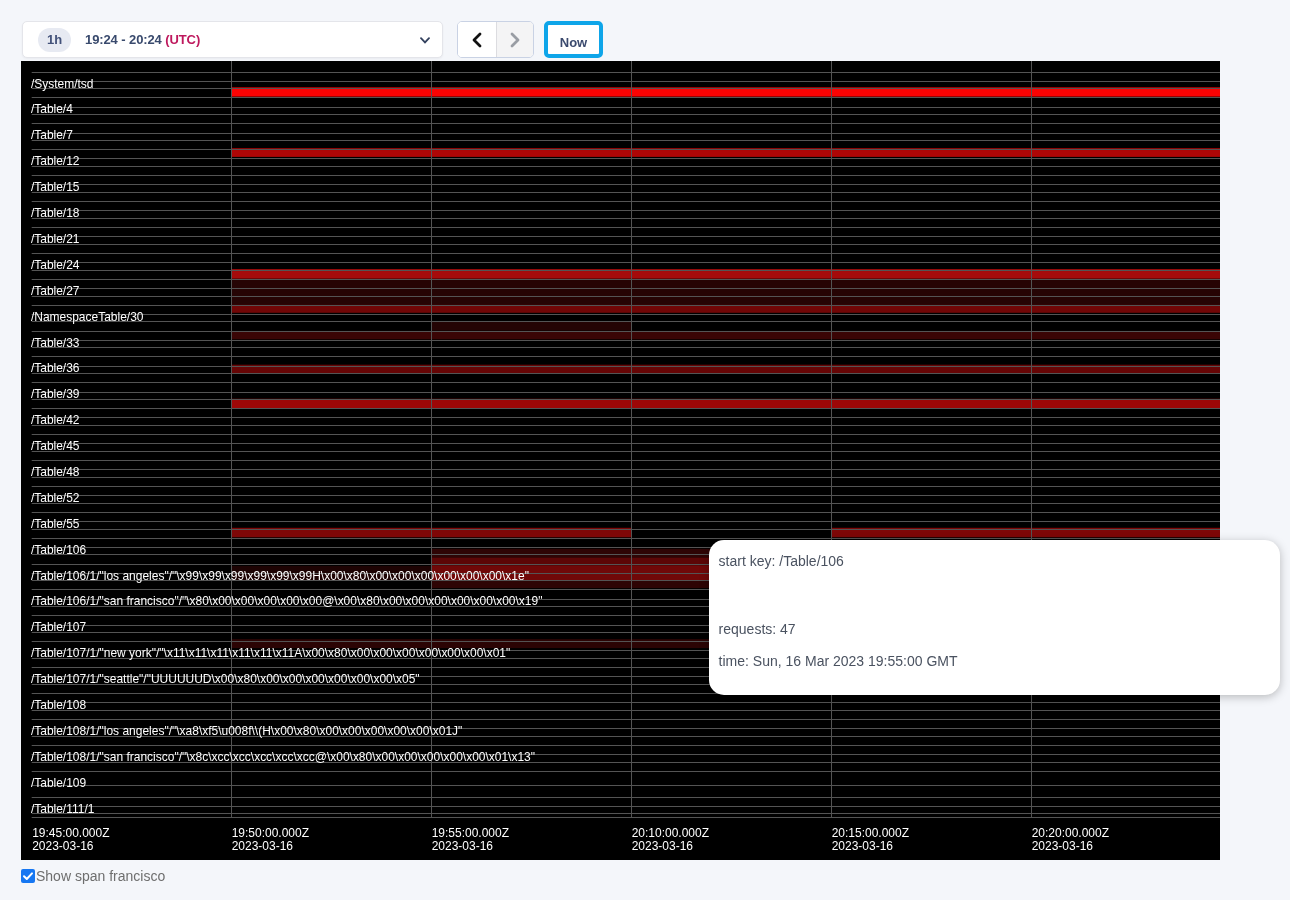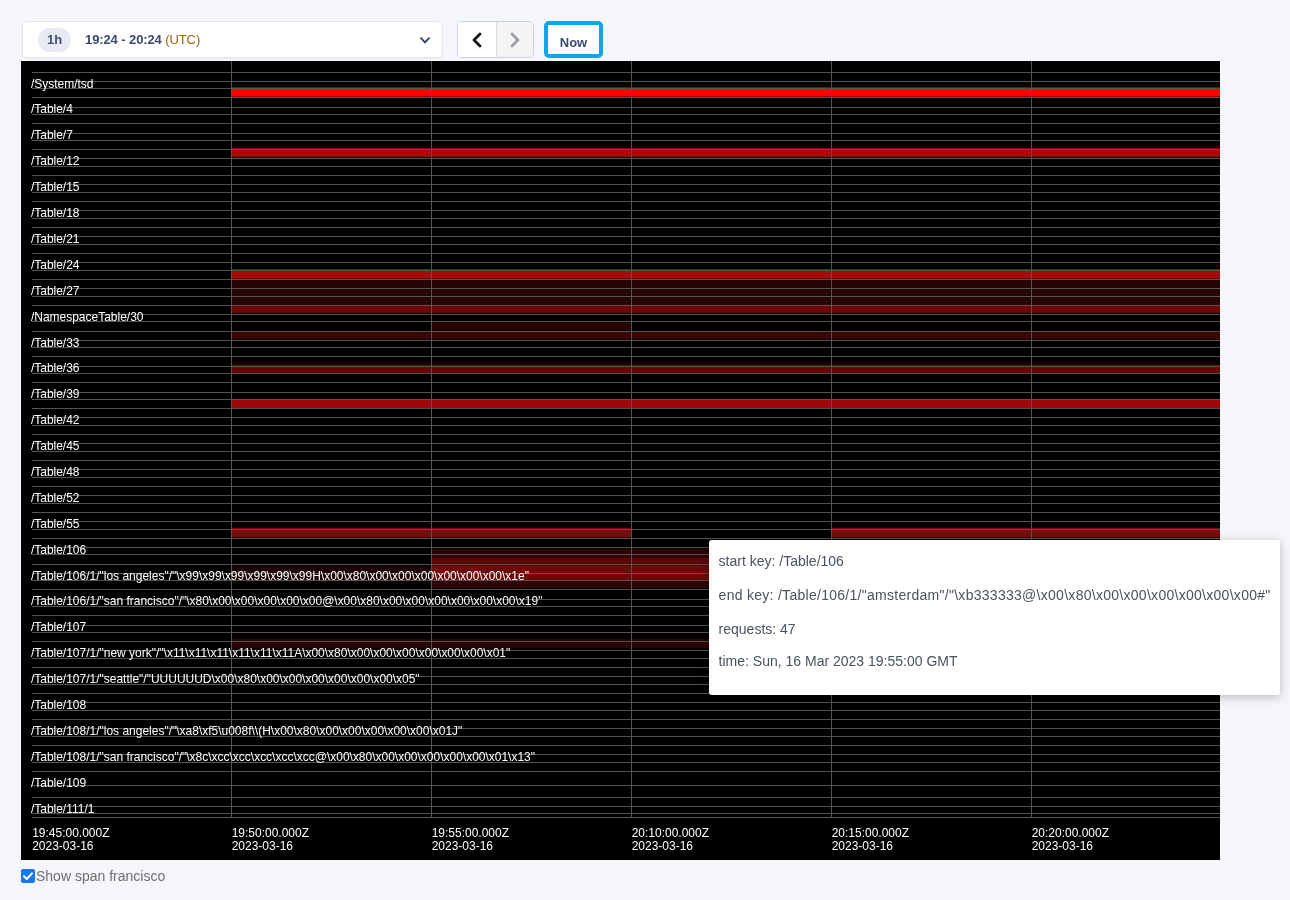--- a/index.html
+++ b/index.html
@@ -3,21 +3,21 @@
 <style>
 html,body{margin:0;padding:0}
 body{width:1290px;height:900px;background:#f4f6fa;font-family:"Liberation Sans",sans-serif;position:relative;overflow:hidden}
 .abs{position:absolute}
 svg text{font-family:"Liberation Sans",sans-serif}
 </style></head>
 <body>
 
 <div class="abs" style="left:22px;top:21px;width:421px;height:37px;background:#fff;border:1px solid #e4e5ea;border-radius:5px;box-sizing:border-box;box-shadow:0 1px 2px rgba(40,40,60,.05)">
   <div class="abs" style="left:15px;top:5.5px;width:33px;height:24px;background:#e7eaf2;border-radius:12px;color:#43527a;font-size:13px;font-weight:bold;text-align:center;line-height:24px">1h</div>
-  <div class="abs" style="left:62px;top:0;height:35px;line-height:35px;font-size:13px;letter-spacing:-0.1px;color:#394a6d;font-weight:bold;white-space:nowrap">19:24 - 20:24 <span style="font-weight:normal;color:#a16207">(UTC)</span></div>
+  <div class="abs" style="left:62px;top:0;height:35px;line-height:35px;font-size:13px;letter-spacing:-0.1px;color:#394a6d;font-weight:bold;white-space:nowrap">19:24 - 20:24 <span style="font-weight:bold;color:#be185d">(UTC)</span></div>
   <svg class="abs" style="left:397px;top:15px" width="10" height="8" viewBox="0 0 10 8">
       <path d="M1 1.2 L5 5.4 L9 1.2" fill="none" stroke="#33415e" stroke-width="1.8" stroke-linecap="round"></path>
     </svg>
 </div>
 <div class="abs" style="left:457px;top:21px;width:77px;height:37px;border:1px solid #c9d2e4;border-radius:5px;box-sizing:border-box;overflow:hidden;background:#fff">
   <div class="abs" style="left:0;top:0;width:38px;height:35px;background:#fff">
     <svg class="abs" style="left:14px;top:10px" width="10" height="16" viewBox="0 0 10 16">
         <path d="M8 2 L2 8 L8 14" fill="none" stroke="#111" stroke-width="2.8" stroke-linecap="round" stroke-linejoin="round"></path>
       </svg>
   </div>
@@ -178,23 +178,22 @@
 <text x="410.7" y="785.5" fill="#fff" font-size="12" dominant-baseline="central">2023-03-16</text>
 <text x="610.7" y="771.8" fill="#fff" font-size="12" dominant-baseline="central">20:10:00.000Z</text>
 <text x="610.7" y="785.5" fill="#fff" font-size="12" dominant-baseline="central">2023-03-16</text>
 <text x="810.7" y="771.8" fill="#fff" font-size="12" dominant-baseline="central">20:15:00.000Z</text>
 <text x="810.7" y="785.5" fill="#fff" font-size="12" dominant-baseline="central">2023-03-16</text>
 <text x="1010.7" y="771.8" fill="#fff" font-size="12" dominant-baseline="central">20:20:00.000Z</text>
 <text x="1010.7" y="785.5" fill="#fff" font-size="12" dominant-baseline="central">2023-03-16</text>
 </svg>
 </div>
 
-<div class="abs" style="left:708.6px;top:539.5px;width:571px;height:155px;background:#fff;border-radius:3px;box-shadow:0 2px 10px rgba(0,0,0,.25);box-sizing:border-box;font-size:14px;color:#4a5260">
+<div class="abs" style="left:708.6px;top:539.5px;width:571px;height:155px;background:#fff;border-radius:15px;box-shadow:0 2px 10px rgba(0,0,0,.25);box-sizing:border-box;font-size:14px;color:#4a5260">
   <div class="abs" style="left:10px;top:13px;white-space:nowrap">start key: /Table/106</div>
-  <div class="abs" style="left:10px;top:47px;white-space:nowrap;letter-spacing:0.28px">end key: /Table/106/1/"amsterdam"/"\xb333333@\x00\x80\x00\x00\x00\x00\x00\x00#"</div>
   <div class="abs" style="left:10px;top:81px;white-space:nowrap">requests: 47</div>
   <div class="abs" style="left:10px;top:113px;white-space:nowrap">time: Sun, 16 Mar 2023 19:55:00 GMT</div>
 </div>
 
 <div class="abs" style="left:21px;top:868.5px;width:400px;height:16px">
   <svg class="abs" style="left:0;top:0" width="14" height="14" viewBox="0 0 14 14">
       <rect x="0" y="0" width="14" height="14" rx="2" fill="#1677f2"></rect>
       <path d="M3 7.2 L5.8 10 L11 4.4" fill="none" stroke="#fff" stroke-width="2" stroke-linecap="round" stroke-linejoin="round"></path>
     </svg>
   <div class="abs" style="left:15px;top:-0.5px;font-size:14px;color:#6e6e6e;white-space:nowrap">Show span francisco</div>

